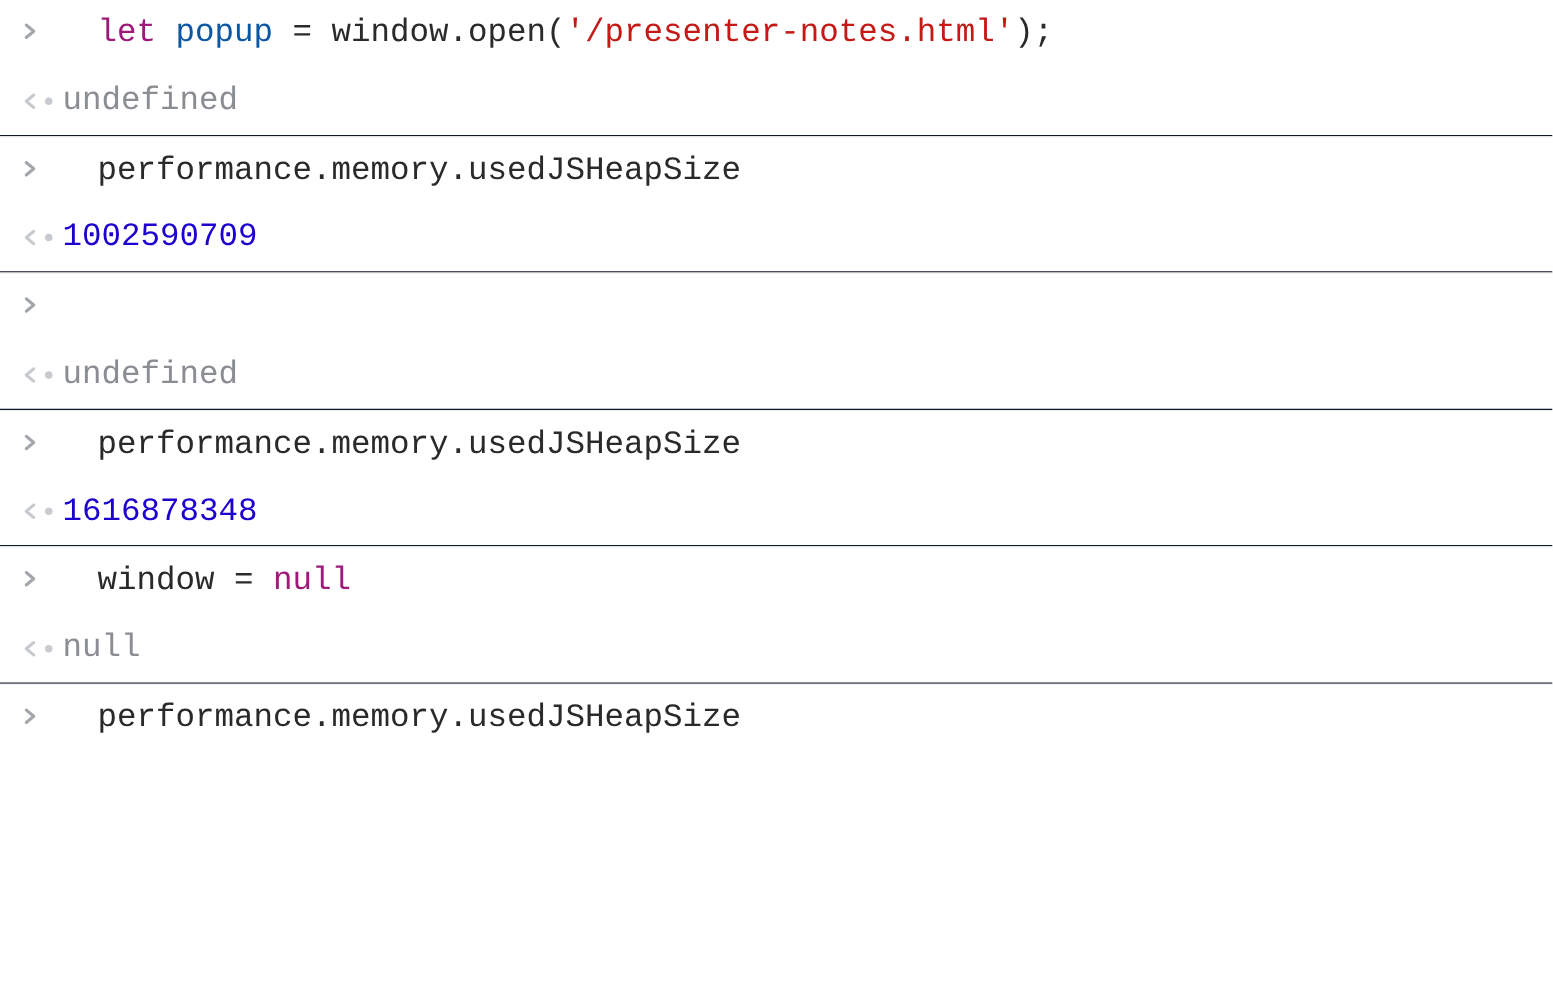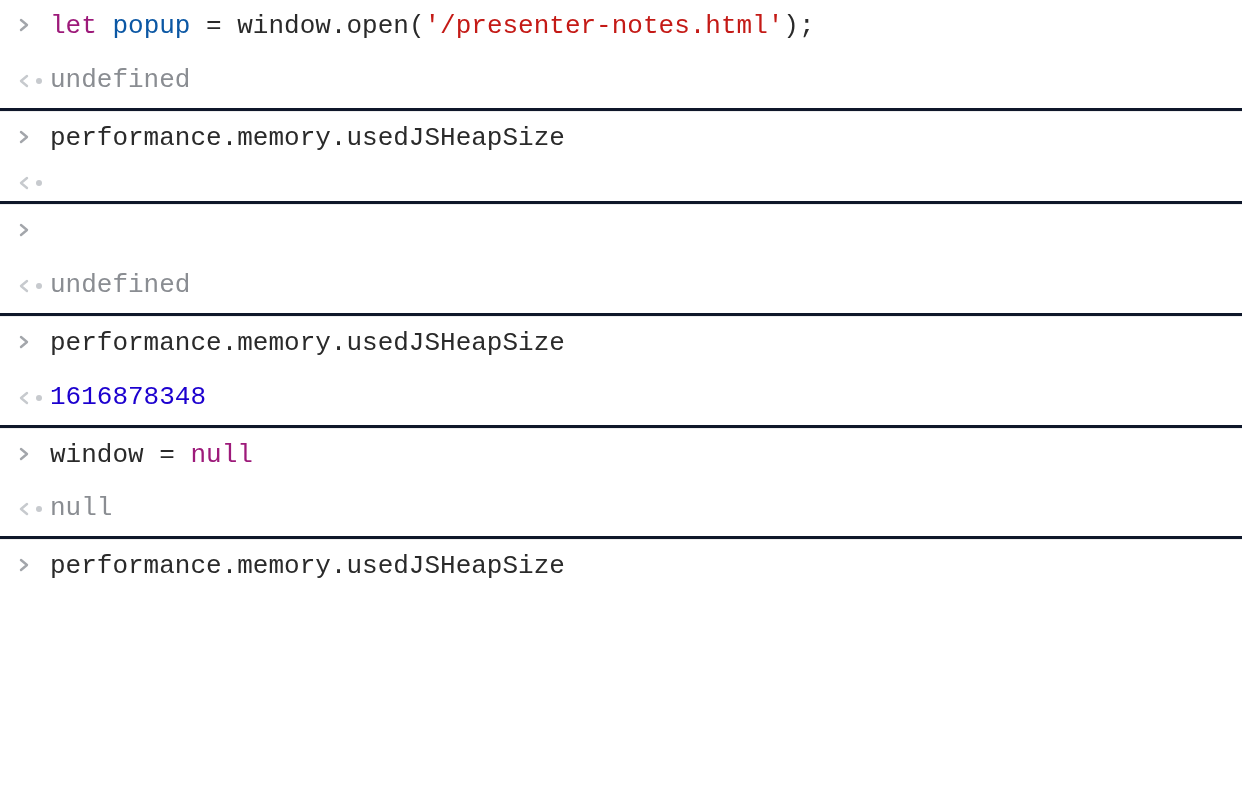--- a/index.html
+++ b/index.html
@@ -5,23 +5,24 @@
   * { margin: 0; padding: 0; box-sizing: border-box; }
   html, body { width: 1242px; height: 788px; background: #ffffff; font-family: Menlo, Consolas, "Liberation Mono", monospace; font-size: 26px; line-height: 1.3; }
   .console { width: 100%; }
   .row {
     display: flex;
     align-items: center;
     padding: 10px 6px 10px 10px;
   }
   .row.input {
     border-top: 1px solid #eeeeee;
+    gap: 28px;
   }
   .row.result {
-    border-bottom: 3px solid #0f172a;
+    border-bottom: 1px solid #0f172a;
   }
   .gutter {
     flex: 0 0 40px;
     display: flex;
     align-items: center;
     justify-content: flex-start;
     padding-left: 6px;
   }
   .chev-in {
     color: #a3a6ab;
@@ -82,20 +83,21 @@
     </div>
     <div class="row result">
       <div class="gutter">
         <span class="chev-out">
           <svg class="arrow" viewBox="0 0 16 16" fill="none" stroke="#c7cace" stroke-width="2.4" stroke-linecap="round" stroke-linejoin="round">
             <polyline points="11,3 5,8 11,13"></polyline>
           </svg>
           <span class="dot"></span>
         </span>
       </div>
+      <div class="code"><span class="num">1002590709</span></div>
     </div>
     <div class="row input">
       <div class="gutter">
         <span class="chev-in"><svg class="arrow" viewBox="0 0 16 16" fill="none" stroke="#a3a6ab" stroke-width="2.4" stroke-linecap="round" stroke-linejoin="round">
             <polyline points="5,3 11,8 5,13"></polyline>
           </svg></span>
       </div>
     </div>
     <div class="row result">
       <div class="gutter">

